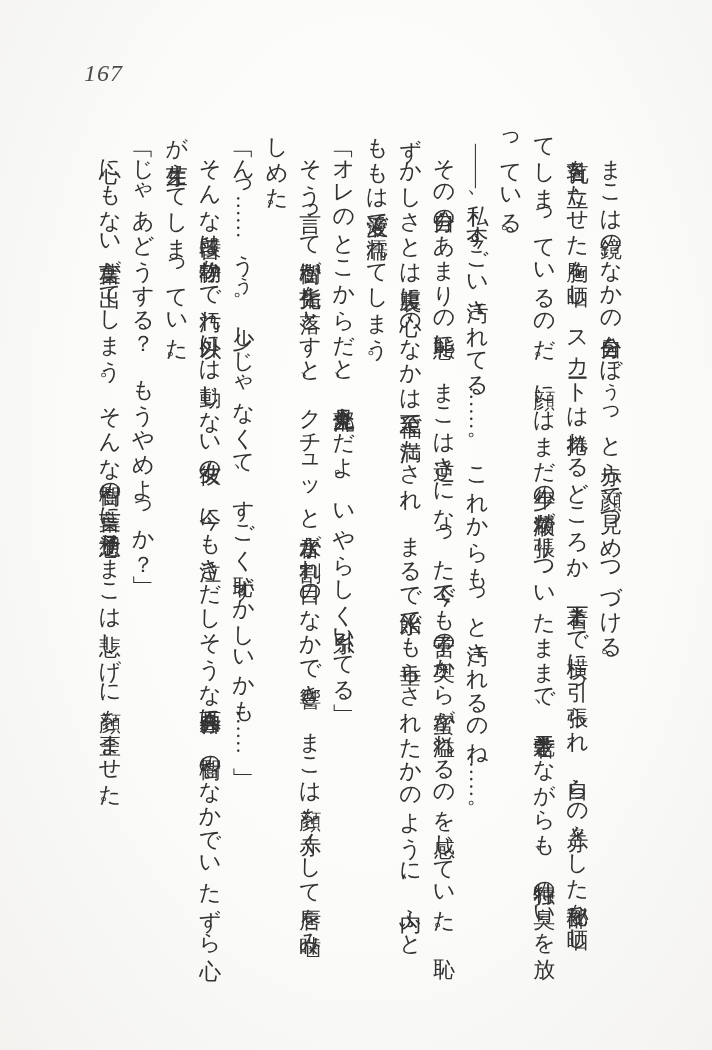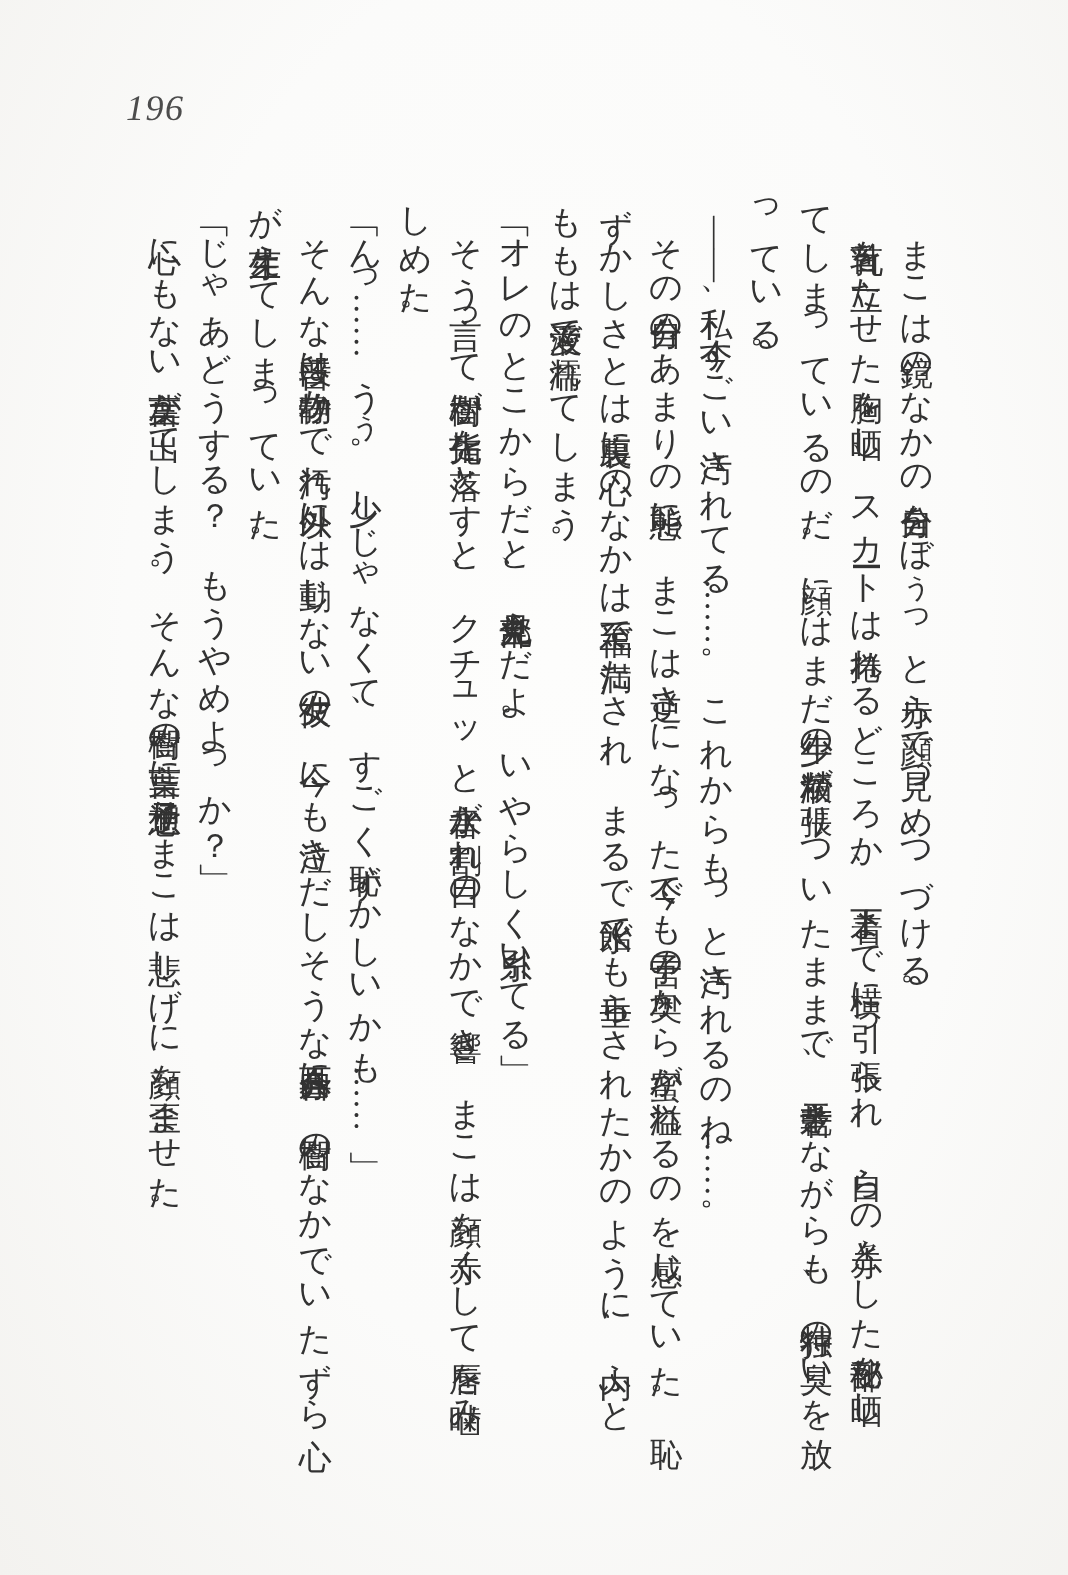--- a/index.html
+++ b/index.html
@@ -47,21 +47,21 @@
     margin: 0;
     padding: 0;
     text-indent: 1em;            
   }
 </style>
 </head>
 <body style="--paper: #fbfbfa; --ink: #323232;">
 
 <div class="page">
 
-  <div class="page-number">196</div>
+  <div class="page-number">167</div>
 
   <div class="text-block">
     <p>まこは鏡のなかの自分をぼぅっと赤ら顔で見つめつづける。</p>
     <p>乳首を立たせた胸を晒し、スカートは捲れるどころか、下着まで横に引っ張られ、自らの赤々とした秘部を晒してしまっているのだ。顔にはまだ少年の精液が張りついたままで、若干乾きながらも、独特の臭いを放っている。</p>
     <p>――私、今すごい汚されてる……。これからもっと汚されるのね……。</p>
     <p>その自分のあまりの恥態に、まこは逆さになった今でも子宮の奥から蜜が溢れるのを感じていた。恥ずかしさとは裏腹に心のなかは至福で満たされ、まるで水飴でも垂らされたかのように、内ふとももは愛液で濡れてしまう。</p>
     <p>「オレのとこからだと、全部丸見えだよ。いやらしく糸引いてる」</p>
     <p>そう言って智樹が指先を落とすと、クチュッと水音が割れ目のなかで響き、まこは顔を赤くして唇を噛みしめた。</p>
     <p>「んっ……うぅ。少しじゃなくて、すごく恥ずかしいかも……」</p>
     <p>そんな普段は物静かで汚れ以外には動じない彼女の、今にも泣きだしそうな赤面具合に、智樹のなかでいたずら心が芽生えてしまっていた。</p>

